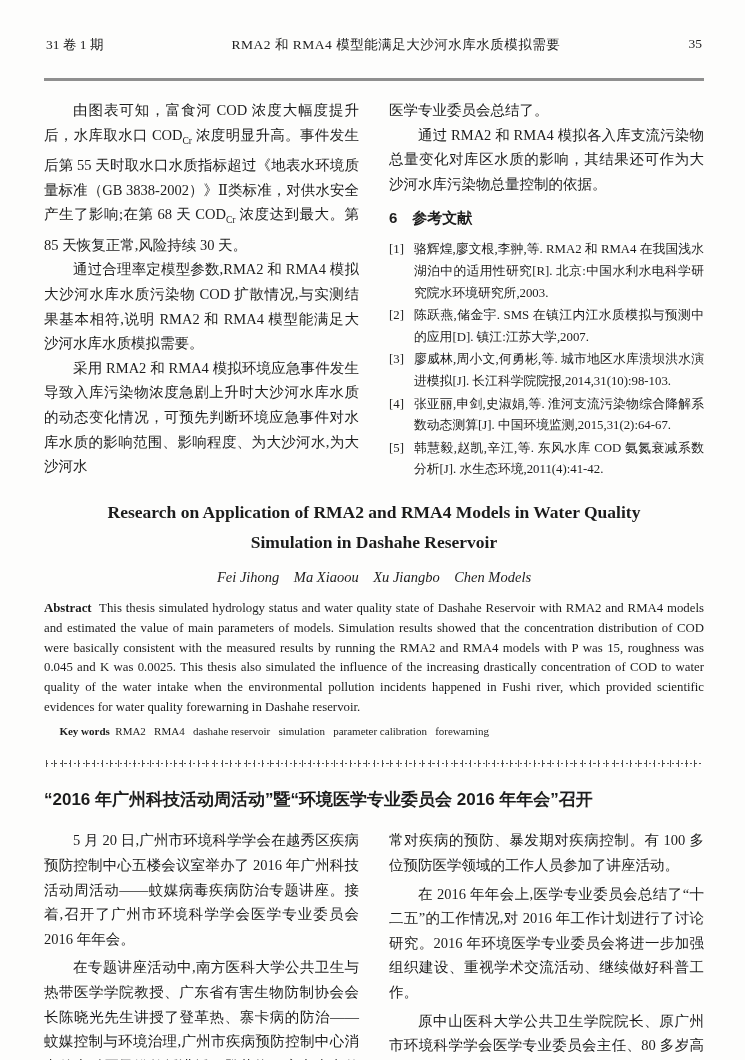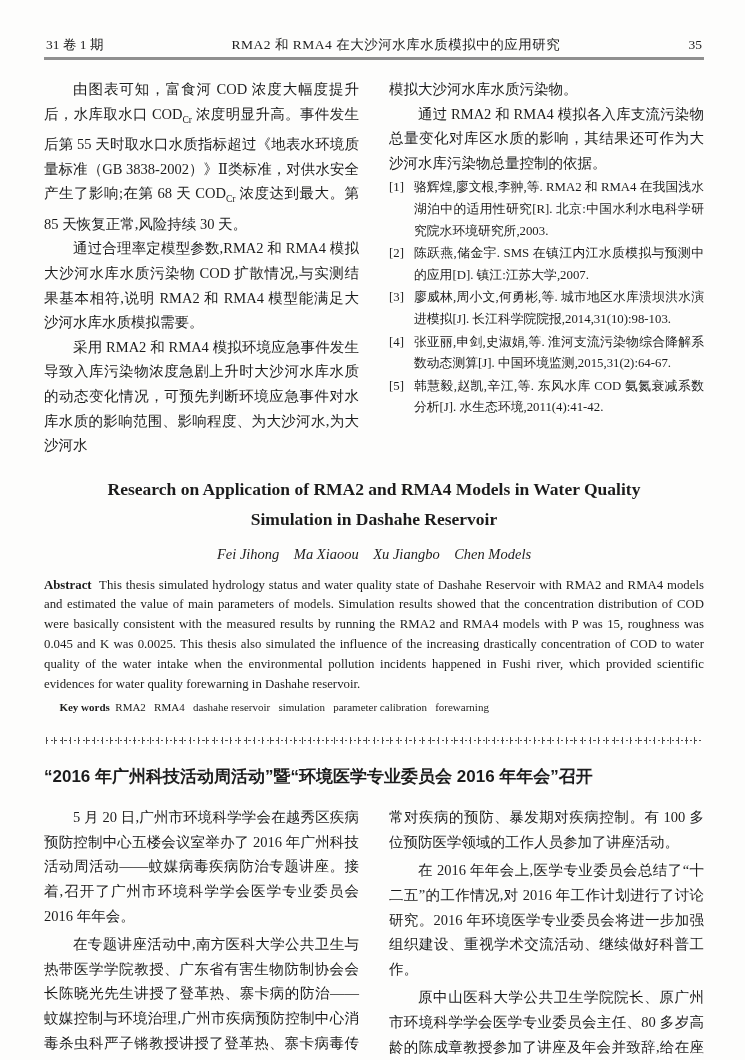--- a/index.html
+++ b/index.html
@@ -9,23 +9,23 @@
     margin:0 auto;
     background:#fdfdfc;
     color:#1c1c1c;
     font-family:"Liberation Serif","DejaVu Serif",serif;
     box-sizing:border-box;
     padding:30px 41px 0 44px;
     overflow:hidden;
   }
   
   .header{
-    display:flex;align-items:center;
+    display:flex;align-items:flex-start;
     font-size:13.5px;
-    padding:6px 2px 3px 2px;
+    padding:6px 2px 24px 2px;
     border-bottom:3px solid #8f8f8f;
   }
   .hdr-left{white-space:nowrap;}
   .hdr-center{flex:1;text-align:center;letter-spacing:.5px;}
   .hdr-right{white-space:nowrap;}
   
   .two-col{display:flex;gap:30px;margin-top:17px;}
   .col{flex:1;min-width:0;}
   p{margin:0;}
   .body-text{
@@ -86,33 +86,34 @@
   .news-cols{margin-top:13px;}
   .news-para{margin-top:4px;}
 </style>
 </head>
 <body>
 
 <div class="page">
 
   <div class="header">
     <span class="hdr-left">31 卷 1 期</span>
-    <span class="hdr-center">RMA2 和 RMA4 在大沙河水库水质模拟中的应用研究</span>
+    <span class="hdr-center">RMA2 和 RMA4 模型能满足大沙河水库水质模拟需要</span>
     <span class="hdr-right">35</span>
   </div>
 
   <div class="two-col">
     <div class="col">
       <p class="body-text indent"><span>由图表可知，富食河 COD 浓度大幅度提升后，水库取水口 COD</span><sub>Cr</sub><span> 浓度明显升高。事件发生后第 55 天时取水口水质指标超过《地表水环境质量标准（GB 3838-2002）》Ⅱ类标准，对供水安全产生了影响;在第 68 天 COD</span><sub>Cr</sub><span> 浓度达到最大。第 85 天恢复正常,风险持续 30 天。</span></p>
       <p class="body-text indent">通过合理率定模型参数,RMA2 和 RMA4 模拟大沙河水库水质污染物 COD 扩散情况,与实测结果基本相符,说明 RMA2 和 RMA4 模型能满足大沙河水库水质模拟需要。</p>
       <p class="body-text indent">采用 RMA2 和 RMA4 模拟环境应急事件发生导致入库污染物浓度急剧上升时大沙河水库水质的动态变化情况，可预先判断环境应急事件对水库水质的影响范围、影响程度、为大沙河水,为大沙河水</p>
     </div>
     <div class="col">
-      <p class="body-text">模拟大沙河水库水质污染物。</p>
+      <p class="body-text">医学专业委员会总结了。</p>
       <p class="body-text indent">通过 RMA2 和 RMA4 模拟各入库支流污染物总量变化对库区水质的影响，其结果还可作为大沙河水库污染物总量控制的依据。</p>
+      <h2 class="sec-heading"><span class="sec-num">6</span><span>参考文献</span></h2>
       <div class="refs">
         <div class="ref">
           <span class="ref-label">[1]</span>
           <span class="ref-text">骆辉煌,廖文根,李翀,等. RMA2 和 RMA4 在我国浅水湖泊中的适用性研究[R]. 北京:中国水利水电科学研究院水环境研究所,2003.</span>
         </div>
         <div class="ref">
           <span class="ref-label">[2]</span>
           <span class="ref-text">陈跃燕,储金宇. SMS 在镇江内江水质模拟与预测中的应用[D]. 镇江:江苏大学,2007.</span>
         </div>
         <div class="ref">

